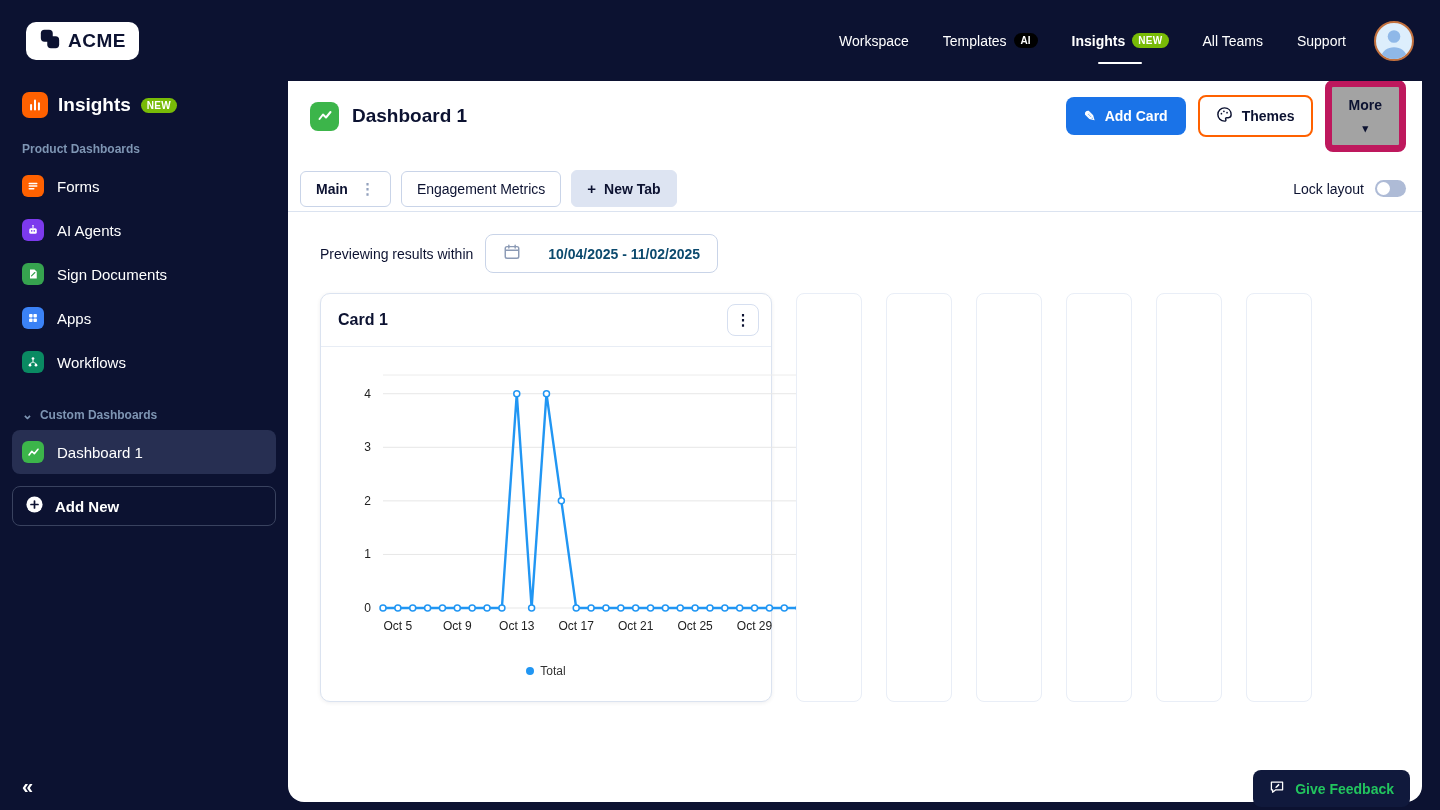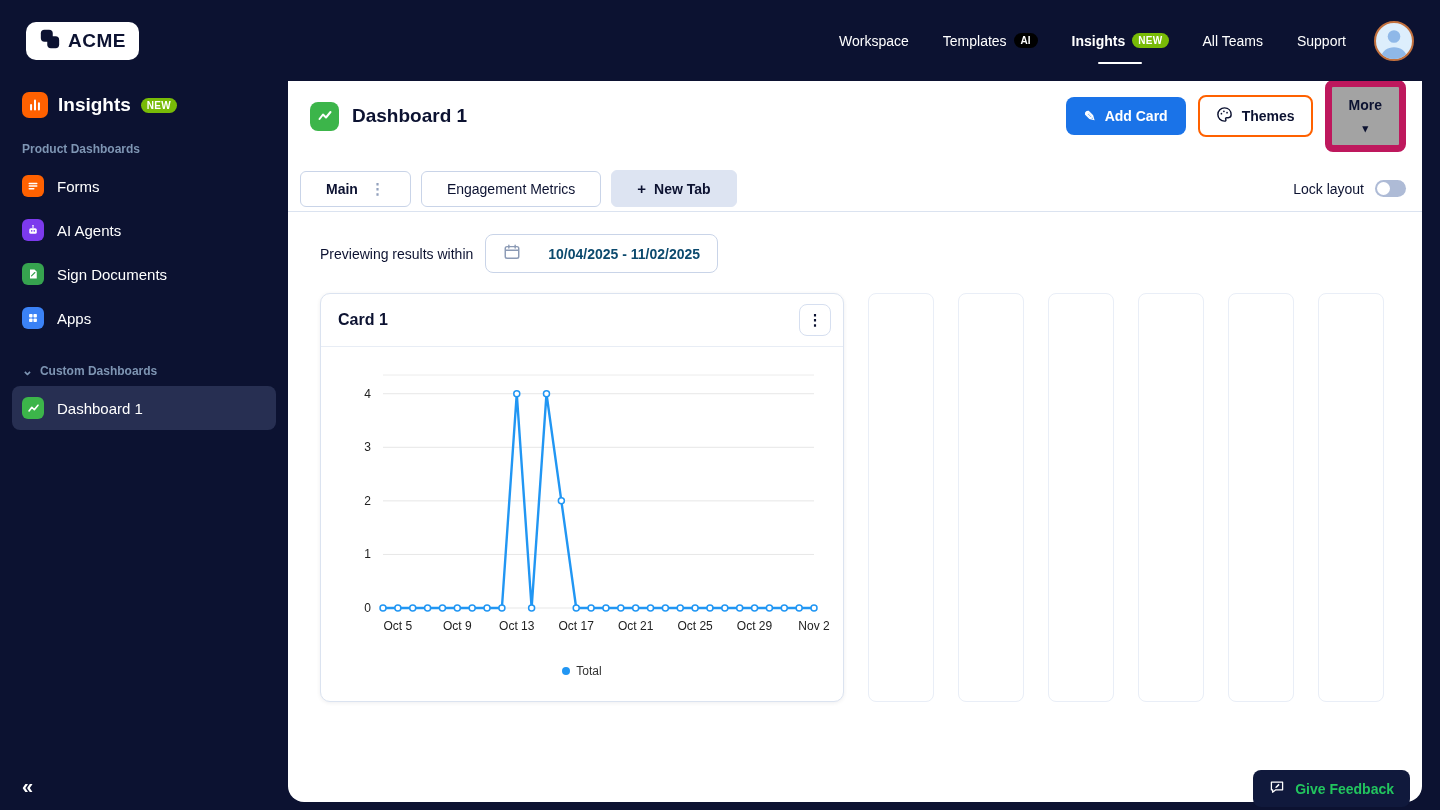--- a/index.html
+++ b/index.html
@@ -38,35 +38,35 @@
   .ph-title { display:flex; align-items:center; gap:13px; font-size:19px; font-weight:bold; color:#0c1231; }
   .dash-icon { width:29px; height:29px; border-radius:8px; background:#3cb54a; display:flex; align-items:center; justify-content:center; }
   .ph-actions { margin-left:auto; display:flex; gap:12px; align-items:center; }
   .btn { display:flex; align-items:center; gap:9px; border-radius:8px; font-size:14px; font-weight:bold; padding:10px 17px; cursor:pointer; border:1px solid transparent; white-space:nowrap; }
   .btn-primary { background:#1a73e8; color:#fff; }
   .btn-themes { background:#fff; color:#0c1231; border:2px solid #ff6100; padding:9px 16px; }
   .btn-more { background:#a3a3a3; color:#0c1231; border:7px solid #be185d;flex-direction:column; }
   .chev { font-size:11px; color:#0c1231; }
 
   .tabs-row { display:flex; align-items:center; padding:0 16px 0 12px; border-bottom:1px solid #dbe3f0; height:46px; gap:10px; }
-  .tab { display:flex; align-items:center; gap:12px; border:1px solid #c9d4e8; background:#fff; border-radius:6px; padding:9px 25px; font-size:14px; color:#0c1231; cursor:pointer; white-space:nowrap; }
+  .tab { display:flex; align-items:center; gap:12px; border:1px solid #c9d4e8; background:#fff; border-radius:6px; padding:9px 15px; font-size:14px; color:#0c1231; cursor:pointer; white-space:nowrap; }
   .tab.active { font-weight:bold; }
   .tab-dots { color:#93a1bd; font-size:15px; font-weight:bold; line-height:10px; }
   .tab.new-tab { background:#dde4f2; border-color:#dde4f2; font-weight:bold; gap:8px; }
   .plus-glyph { font-size:15px; font-weight:bold; }
   .lock { margin-left:auto; display:flex; align-items:center; gap:11px; font-size:14px; color:#0c1231; }
   .toggle { width:31px; height:17px; border-radius:9px; background:#aebbd6; position:relative; cursor:pointer; }
   .toggle-knob { position:absolute; left:2px; top:2px; width:13px; height:13px; border-radius:50%; background:#fff; }
 
   .content { padding:18px 16px 0 20px; }
   .preview-row { display:flex; align-items:center; gap:12px; margin:4px 0 20px 12px; font-size:14px; color:#0c1231; }
   .date-field { display:flex; align-items:center; gap:27px; border:1px solid #c9d4e8; border-radius:8px; padding:8px 17px; font-weight:bold; font-size:14px; color:#0c4a6e; cursor:pointer; }
 
   .cards-row { display:flex; gap:24px; margin-left:12px; align-items:flex-start; }
-  .card { width:524px; height:409px; border:1px solid #dbe3f0; border-radius:10px; box-shadow:0 1px 4px rgba(12,18,49,.07); background:#fff; flex:none; }
+  .card { width:452px; height:409px; border:1px solid #dbe3f0; border-radius:10px; box-shadow:0 1px 4px rgba(12,18,49,.07); background:#fff; flex:none; }
   .card-header { display:flex; align-items:center; justify-content:space-between; padding:10px 12px 10px 17px; border-bottom:1px solid #e8edf5; }
   .card-title { font-size:16px; font-weight:bold; color:#0c1231; }
   .kebab-btn { width:32px; height:32px; border:1px solid #d6dff0; border-radius:8px; background:#fff; display:flex; align-items:center; justify-content:center; font-size:15px; font-weight:bold; color:#0c1231; cursor:pointer; }
   .chart-wrap { padding:6px 6px 0 6px; }
   .legend { display:flex; align-items:center; justify-content:center; gap:6px; font-size:12px; color:#333; margin-top:2px; }
   .legend-dot { width:8px; height:8px; border-radius:50%; background:#2196f3; }
   .placeholder { width:66px; height:409px; border:1px solid #e9eef7; border-radius:8px; flex:none; background:#fff; }
 
   .feedback-btn { position:absolute; right:30px; bottom:3px; background:#10193c; color:#22c55e; display:flex; align-items:center; gap:10px; padding:9px 16px; border-radius:8px; font-size:14px; font-weight:bold; cursor:pointer; z-index:6; }
 </style>
@@ -158,35 +158,55 @@
     <span class="icon-sq sq-22" style="background:#3b82f6">
       <svg viewBox="0 0 16 16" width="12" height="12">
           <rect x="2.8" y="2.8" width="4.6" height="4.6" rx="1" fill="#fff"></rect>
           <rect x="8.6" y="2.8" width="4.6" height="4.6" rx="1" fill="#fff"></rect>
           <rect x="2.8" y="8.6" width="4.6" height="4.6" rx="1" fill="#fff"></rect>
           <rect x="8.6" y="8.6" width="4.6" height="4.6" rx="1" fill="#fff"></rect>
         </svg>
     </span>
     <span>Apps</span>
   </div>
+  <div class="sb-item">
+    <span class="icon-sq sq-22" style="background:#0a8a62">
+      <svg viewBox="0 0 16 16" width="12" height="12">
+          <circle cx="8" cy="3.4" r="1.8" fill="#fff"></circle>
+          <circle cx="4" cy="12.2" r="1.8" fill="#fff"></circle>
+          <circle cx="12" cy="12.2" r="1.8" fill="#fff"></circle>
+          <path d="M8 5.2v2.3M8 7.5C8 9.5 4 8.7 4 10.6M8 7.5c0 2 4 1.2 4 3.1" stroke="#fff" stroke-width="1.3" fill="none"></path>
+        </svg>
+    </span>
+    <span>Workflows</span>
+  </div>
 
   <div class="sb-section">
     <span class="sb-chevron">⌄</span>
     <span>Custom Dashboards</span>
   </div>
 
   <div class="sb-item active">
     <span class="icon-sq sq-22" style="background:#3cb54a">
       <svg viewBox="0 0 16 16" width="13" height="13">
           <polyline points="2.5,11 6,6.5 9,9.5 13.5,4" fill="none" stroke="#fff" stroke-width="2" stroke-linecap="round" stroke-linejoin="round"></polyline>
         </svg>
     </span>
     <span>Dashboard 1</span>
   </div>
 
+  <div class="add-new">
+    <span>
+      <svg viewBox="0 0 20 20" width="19" height="19">
+          <circle cx="10" cy="10" r="8.5" fill="#fff"></circle>
+          <path d="M10 6.3v7.4M6.3 10h7.4" stroke="#0c1231" stroke-width="1.8" stroke-linecap="round"></path>
+        </svg>
+    </span>
+    <span>Add New</span>
+  </div>
 
   <div class="collapse">«</div>
 </div>
 
 <div class="panel">
 
   <div class="panel-header">
     <div class="ph-title">
       <span class="dash-icon">
         <svg viewBox="0 0 16 16" width="16" height="16">

